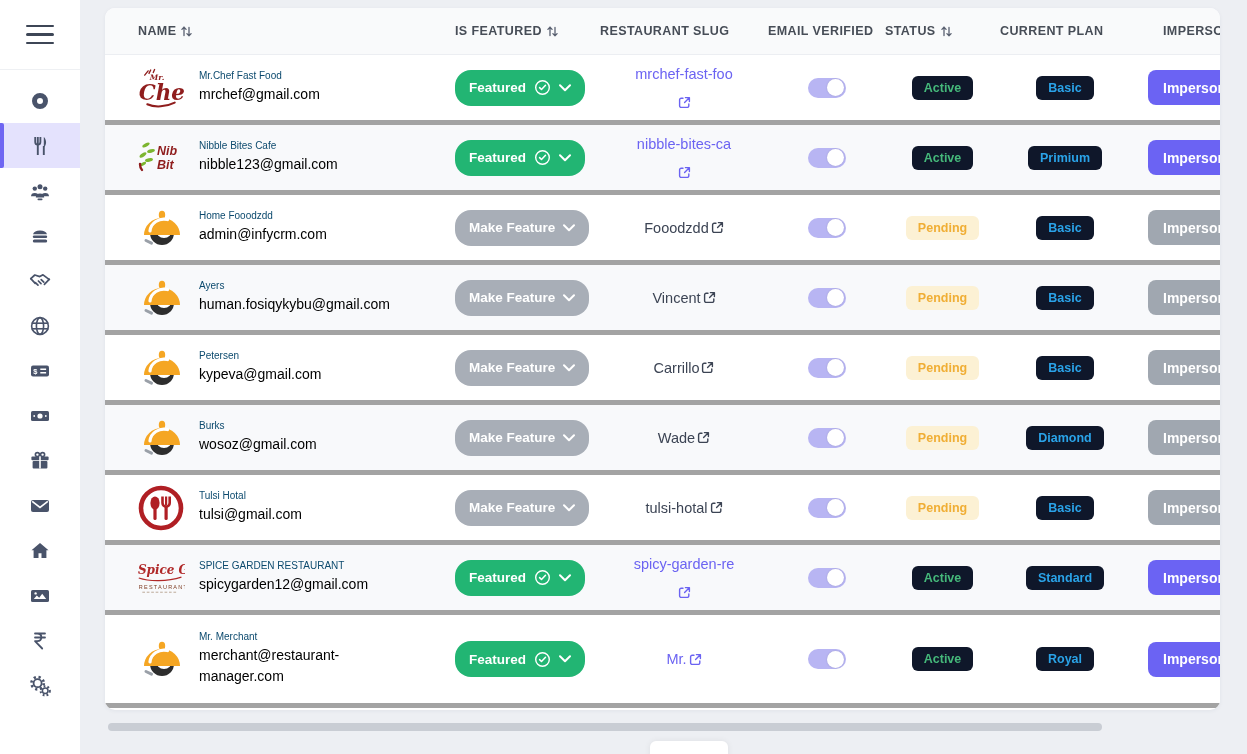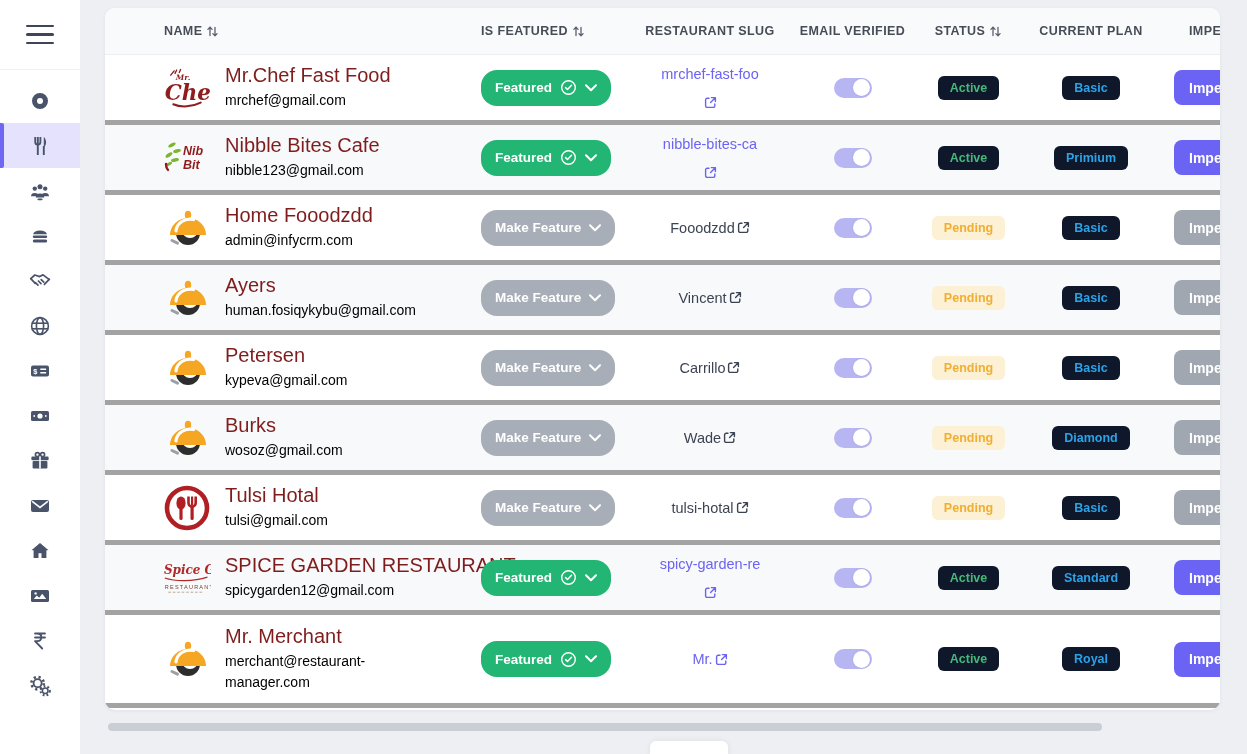--- a/index.html
+++ b/index.html
@@ -36,39 +36,38 @@
   .main{ position:absolute; left:80px; top:0; width:1167px; height:754px; }
   .card{
     position:absolute; left:25px; top:8px; width:1115px; height:702px;
     background:#fff; border-radius:10px; overflow:hidden;
     box-shadow:0 1px 4px rgba(40,50,80,.06);
   }
   .grid-row{
     display:grid;
     grid-template-columns:340px 155px 168px 117px 115px 130px 90px;
     align-items:center;
-    padding-left:26px;
   }
   .thead{
     height:47px; background:#f9fafb; border-bottom:1px solid #eceef2;
     color:#474d57; font-size:12.5px; font-weight:bold; letter-spacing:.4px;
   }
   .th{ display:flex; align-items:center; gap:4px; white-space:nowrap; }
   .th.c1{ padding-left:33px; }
   .th.c2{ padding-left:10px; }
-  .th.c3,.th.c4,.th.c5,.th.c6{ justify-content:center; }
+  .th.c3,.th.c4,.th.c5,.th.c6{ justify-content:flex-start; }
   .th.c7{ padding-left:33px; }
   .sort-icon svg{ width:13px; height:13px; display:block; color:#596070;}
   .row{ height:70px; background:#fff; border-bottom:5px solid #a3a3a3; }
   .row.alt{ background:#f8f9fb; }
   .row.tall{ height:93px; }
   .name-cell{ display:flex; align-items:center; gap:14px; padding-left:32px; }
   .avatar{ width:48px; height:48px; flex:0 0 48px; display:flex; align-items:center; justify-content:center; }
   .name-text{ display:flex; flex-direction:column; gap:3px; max-width:215px; }
-  .name-link{ color:#7f1d1d; font-size:20px; text-decoration:none; cursor:pointer; white-space:nowrap; }
+  .name-link{ color:#0c4a6e; font-size:10px; text-decoration:none; cursor:pointer; white-space:nowrap; }
   .email{ color:#000000; font-size:14px; line-height:1.5; }
   .featured-cell{ padding-left:10px; }
   .btn-feature{
     display:inline-flex; align-items:center; gap:8px; border:none; cursor:pointer;
     border-radius:16px; height:36px; padding:0 14px; color:#fff;
     font-size:13.5px; font-weight:bold; font-family:inherit; white-space:nowrap;
   }
   .btn-feature.featured{ background:#22b573; }
   .btn-feature.make{ background:#a8aeb7; }
   .btn-feature svg{ display:block; }

